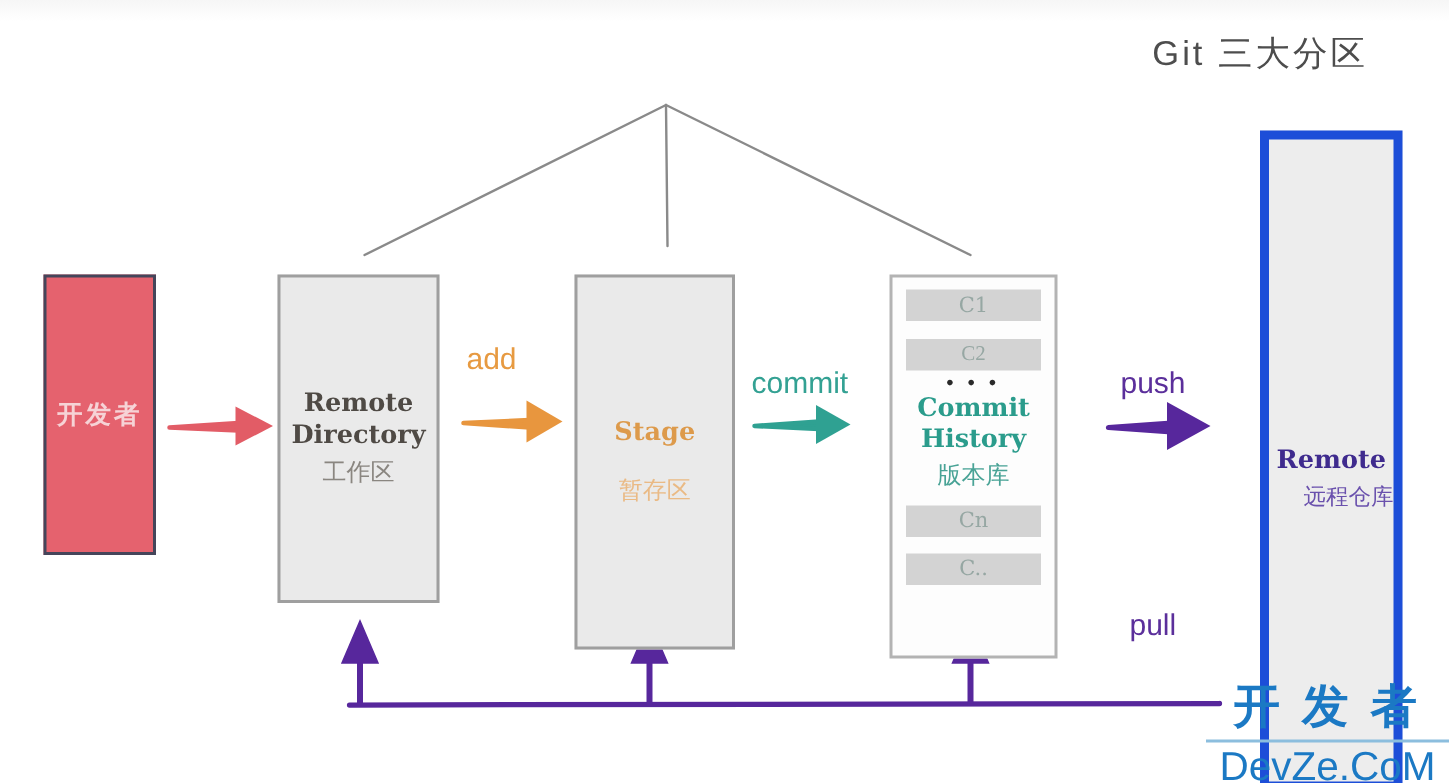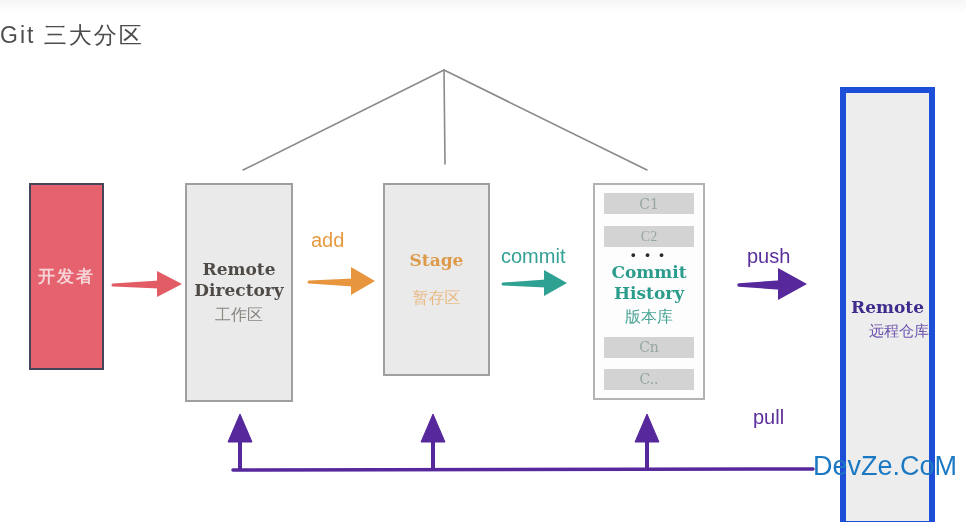--- a/index.html
+++ b/index.html
@@ -3,45 +3,45 @@
 <meta charset="utf-8">
 <style>
   html,body{margin:0;padding:0;background:#ffffff;}
   #canvas{
     position:relative;width:966px;height:522px;background:#ffffff;
     overflow:hidden;font-family:"Liberation Sans",sans-serif;
   }
   .top-band{position:absolute;left:0;top:0;width:966px;height:14px;
     background:linear-gradient(#f6f6f6,#ffffff);}
   .title{
-    position:absolute;left:0;top:20px;width:900px;text-align:left;
-    font-size:23px;color:#4d4d4d;letter-spacing:2px;
+    position:absolute;left:0;top:20px;width:900px;text-align:right;
+    font-size:23px;color:#4d4d4d;letter-spacing:2px;padding-left:12px;
   }
   svg.overlay{position:absolute;left:0;top:0;}
   
   .box{position:absolute;box-sizing:border-box;display:flex;flex-direction:column;
     align-items:center;justify-content:center;text-align:center;}
   .dev-box{
     left:29px;top:183px;width:75px;height:187px;
     background:#e5626e;border:2px solid #45455a;
   }
   .dev-box .label{color:#f6d3d6;font-size:17px;font-weight:bold;letter-spacing:2px;}
   .gray-box{background:#eaeaea;border:2px solid #9f9f9f;}
   .wd-box{left:185px;top:183px;width:108px;height:219px;}
-  .stage-box{left:383px;top:183px;width:107px;height:193px;}
+  .stage-box{left:383px;top:183px;width:107px;height:250px;}
   .serif-title{font-family:"DejaVu Serif","Liberation Serif",serif;font-weight:bold;
     font-size:17px;line-height:1.25;}
   .wd-box .serif-title{color:#4f4a45;}
   .wd-box .subtitle{font-size:16px;color:#8a8680;margin-top:4px;
     font-family:"DejaVu Serif","Liberation Serif",serif;}
   .stage-box .serif-title{color:#dd9a4b;}
   .stage-box .subtitle{font-size:16px;color:#eaba85;margin-top:17px;
     font-family:"DejaVu Serif","Liberation Serif",serif;}
   .commit-box{
-    left:593px;top:183px;width:112px;height:217px;
+    left:593px;top:183px;width:112px;height:256px;
     background:#fdfdfd;border:2px solid #b3b3b3;
     justify-content:flex-start;padding:8px 9px;
   }
   .commit-cell{
     width:90px;height:21px;background:#d3d3d3;flex:0 0 auto;
     display:flex;align-items:center;justify-content:center;
     font-family:"DejaVu Serif","Liberation Serif",serif;
     font-size:14px;color:#96a7a3;
   }
   .cell-c2{margin-top:12px;font-family:Liberation Serif, serif;}
@@ -161,16 +161,17 @@
       <div class="subtitle">远程仓库</div>
     </div>
   </div>
 
   <div class="arrow-label add-label">add</div>
   <div class="arrow-label commit-label">commit</div>
   <div class="arrow-label push-label">push</div>
   <div class="arrow-label pull-label">pull</div>
 
   <div class="watermark">
+    <div class="wm-line1">开 发 者</div>
     <div class="wm-line2">DevZe.CoM</div>
   </div>
 
 </div>
 
 </body></html>

